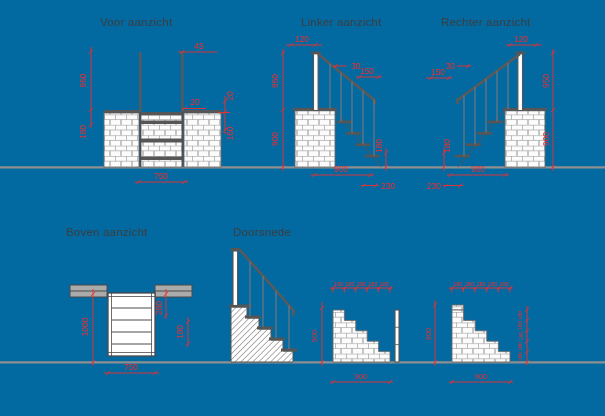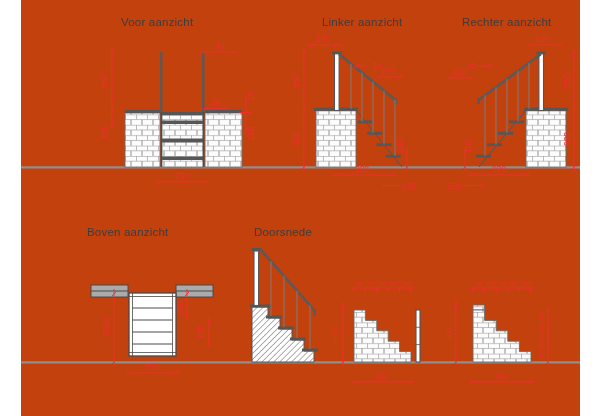--- a/index.html
+++ b/index.html
@@ -1,17 +1,17 @@
 <!DOCTYPE html>
 <html><head>
 <meta charset="utf-8">
 <style>
   html,body{margin:0;padding:0;background:#ffffff;}
-  #stage{position:relative;width:559px;height:416px;background:#c2410c;overflow:hidden;
-         font-family:"Liberation Sans", sans-serif;margin-left:21px;}
+  #stage{position:relative;width:605px;height:416px;background:#0369a1;overflow:hidden;
+         font-family:"Liberation Sans", sans-serif;}
   svg text{font-family:"Liberation Sans", sans-serif;}
   .t-title{font-size:11.5px;fill:#3d3d3d;letter-spacing:.2px;}
   .t-dim{font-size:8.5px;fill:#ee2f2f;}
   .t-dim-md{font-size:7.5px;fill:#ee2f2f;}
   .t-dim-sm{font-size:5.5px;fill:#ee2f2f;}
   .ln-dim{stroke:#ee2f2f;stroke-width:.9;fill:none;}
   .ln-ground{stroke:#8f8f8f;stroke-width:2.2;}
   .brick{fill:url(#brick);stroke:#6a6a6a;stroke-width:.9;}
   .dark{fill:#565656;}
   .steel{stroke:#5a5a5a;}

